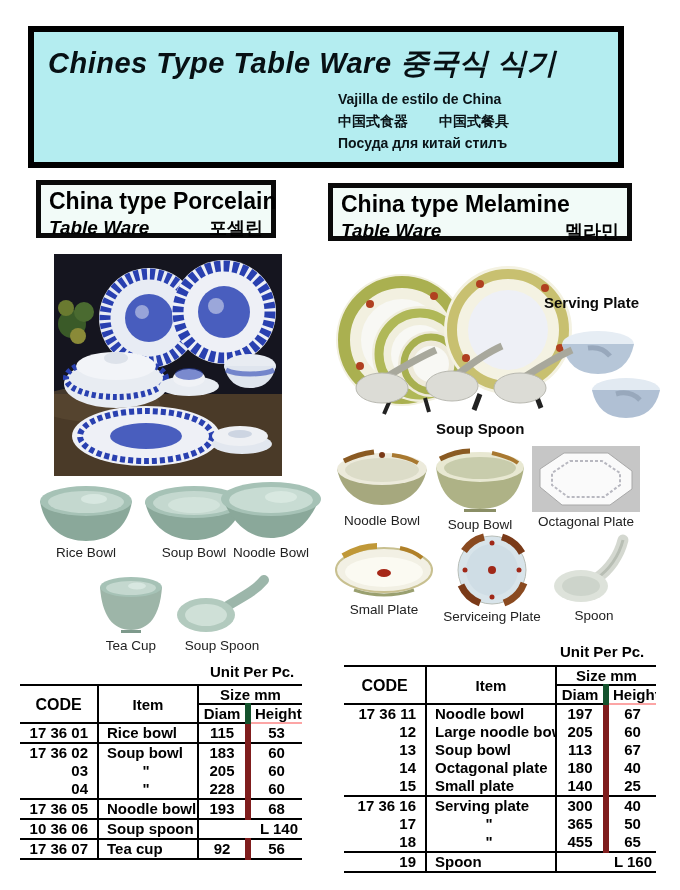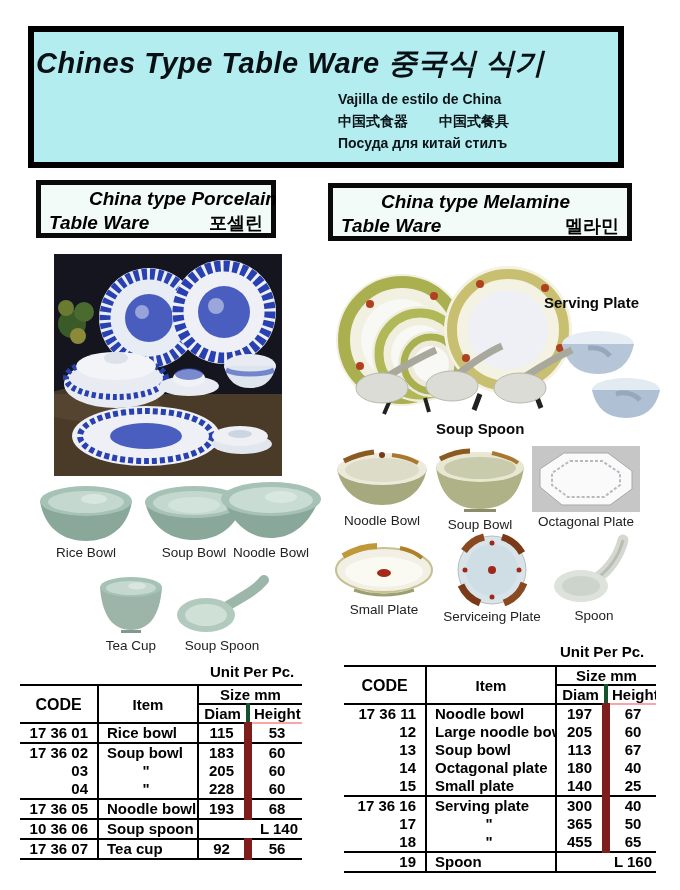--- a/index.html
+++ b/index.html
@@ -3,30 +3,30 @@
 <meta charset="utf-8">
 <style>
   html,body{margin:0;padding:0;background:#ffffff;}
   .page{position:relative;width:680px;height:890px;background:#ffffff;overflow:hidden;
         font-family:"Liberation Sans", sans-serif;color:#000;}
 
   
   .header-box{position:absolute;left:28px;top:26px;width:596px;height:142px;
 0              box-sizing:border-box;}
   .header-box{box-sizing:border-box;background:#b4edf0;border:6px solid #000;}
-  .page-title{position:absolute;left:2px;top:12px;font-size:29px;font-weight:bold;
+  .page-title{position:absolute;left:14px;top:12px;font-size:29px;font-weight:bold;
               font-style:italic;white-space:nowrap;letter-spacing:0.5px;color:#071014;}
   .subtitles{position:absolute;left:304px;top:56px;font-size:14px;font-weight:bold;
              line-height:22px;color:#0a1418;}
   .subtitles .zh{white-space:pre;}
 
   
   .section-box{position:absolute;box-sizing:border-box;background:#f2fbf8;border:5px solid #0a0a0a;
                padding:3px 8px 0 8px;}
-  .section-box .l1{font-size:19px;font-weight:bold;font-style:italic;white-space:nowrap;margin-left:40px;}
+  .section-box .l1{font-size:23px;font-weight:bold;white-space:nowrap;}
   .section-box .l2{display:flex;align-items:baseline;justify-content:space-between;margin-top:1px;}
   .section-box .l2 .tw{font-size:19px;font-weight:bold;font-style:italic;white-space:nowrap;}
   .section-box .l2 .kr{font-size:18px;font-weight:bold;white-space:nowrap;}
   .sec-porcelain{left:36px;top:180px;width:240px;height:58px;}
   .sec-melamine{left:328px;top:183px;width:304px;height:58px;}
 
   
   .photo{position:absolute;}
   .photo svg{display:block;}
   .overlay-label{position:absolute;font-size:15px;font-weight:bold;color:#0a0a0a;white-space:nowrap;}
@@ -43,26 +43,26 @@
   .spec-table{position:absolute;border-collapse:collapse;table-layout:fixed;
               font-weight:bold;font-size:15px;color:#000;
               border-top:2px solid #000;border-bottom:2px solid #000;}
   .spec-table th,.spec-table td{padding:0 4px;height:18px;line-height:18px;
               overflow:hidden;white-space:nowrap;font-weight:bold;}
   .spec-table thead th{height:17px;line-height:17px;text-align:center;}
   .h-code{font-size:16px;}
   .h-item{border-left:2px solid #000;border-right:2px solid #000;}
   .h-code,.h-item{border-bottom:2px solid #000;}
   .h-size{border-bottom:2px solid #000;}
-  .h-diam{border-right:4px solid #14532d;border-bottom:2px solid #000;}
+  .h-diam{border-right:6px solid #14532d;border-bottom:2px solid #000;}
   .h-height{border-bottom:2px solid #fca5a5;margin-top:23px;}
   td.c-code{text-align:right;padding-right:9px;}
   td.c-item{border-left:2px solid #000;border-right:2px solid #000;padding-left:8px;text-align:left;}
   td.c-item.ditto{text-align:center;padding-left:0;}
-  td.c-diam{border-right:8px solid #7f1d1d;text-align:center;}
+  td.c-diam{border-right:6px solid #7f1d1d;text-align:center;}
   td.c-height{text-align:center;}
   td.c-span{text-align:right;}
   tr.grp td{border-top:2px solid #000;}
   .t-left{left:20px;top:684px;width:282px;}
   .t-left col.c1{width:78px}.t-left col.c2{width:100px}.t-left col.c3{width:50px}.t-left col.c4{width:54px}
   .t-right{left:344px;top:665px;width:312px;}
   .t-right col.c1{width:82px}.t-right col.c2{width:130px}.t-right col.c3{width:50px}.t-right col.c4{width:50px}
 </style>
 </head>
 <body>

